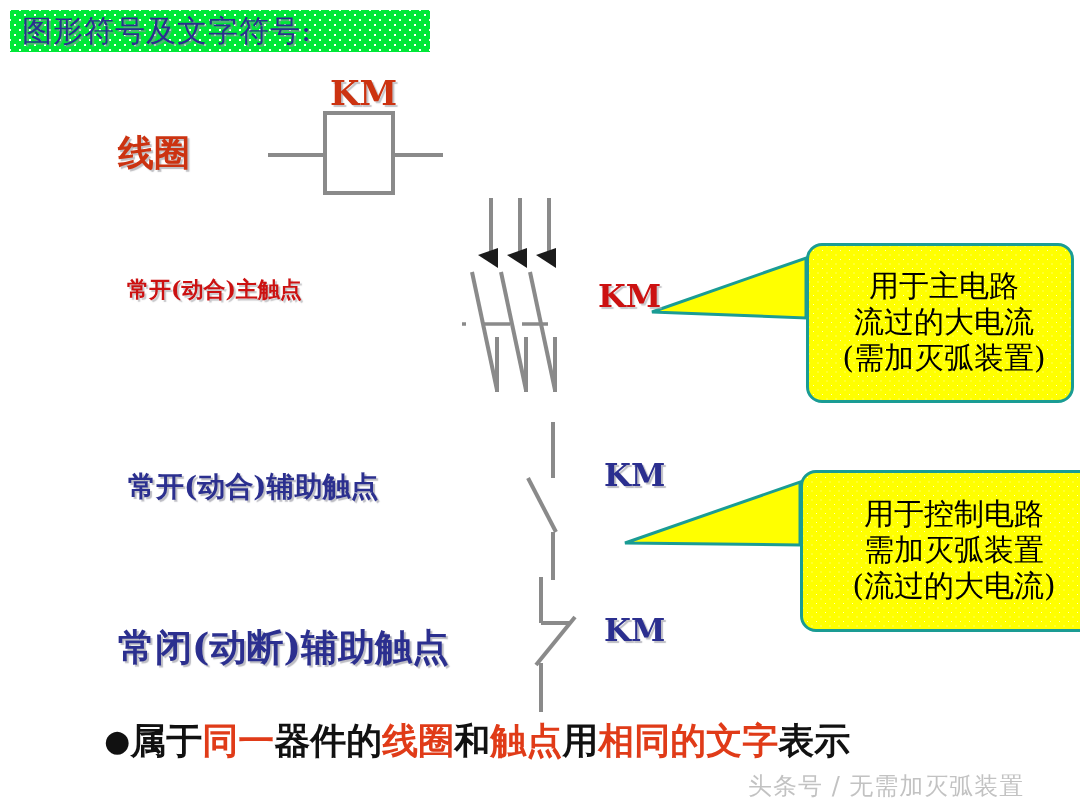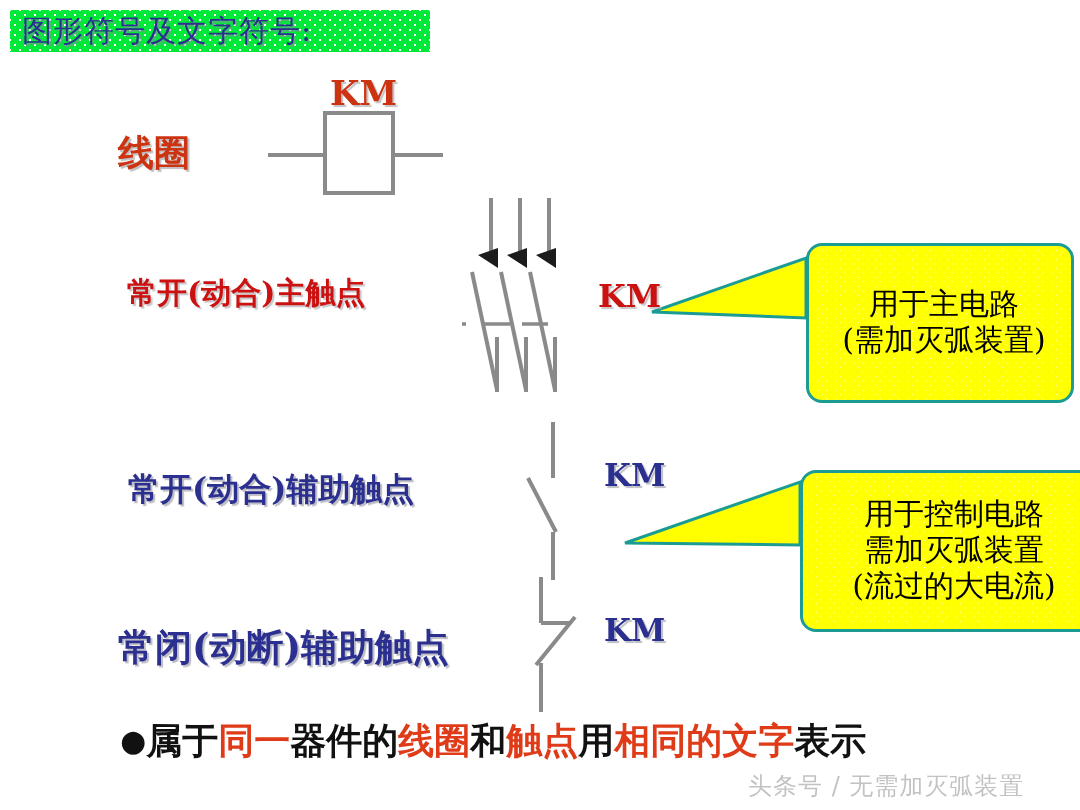--- a/index.html
+++ b/index.html
@@ -36,23 +36,23 @@
     position:absolute;white-space:nowrap;
     font-family:"DejaVu Serif","Liberation Serif",serif;
     font-weight:bold;line-height:1;
   }
   .lbl-red{color:#cc3311;text-shadow:2px 2px 1px rgba(170,170,175,.75);}
   .lbl-red2{color:#cc1111;text-shadow:2px 2px 1px rgba(175,175,180,.7);}
   .lbl-navy{color:#2b2f8f;text-shadow:2px 2px 1px rgba(165,165,175,.75);}
 
   #lbl-coil{left:118px;top:134px;font-size:36px;}
   #km-coil{left:330px;top:76px;font-size:34px;color:#cc3311;text-shadow:2px 2px 1px rgba(175,175,180,.75);}
-  #lbl-main{left:127px;top:278px;font-size:30px;}
+  #lbl-main{left:127px;top:278px;font-size:22px;}
   #km-main{left:598px;top:280px;font-size:32px;}
-  #lbl-auxno{left:128px;top:473px;font-size:32px;}
+  #lbl-auxno{left:128px;top:473px;font-size:28px;}
   #km-auxno{left:604px;top:460px;font-size:31px;}
   #lbl-auxnc{left:118px;top:629px;font-size:37px;}
   #km-auxnc{left:604px;top:615px;font-size:31px;}
 
   
   #draw{position:absolute;left:0;top:0;width:1080px;height:810px;}
 
   
   .callout{
     position:absolute;
@@ -71,21 +71,21 @@
   .callout-line{
     font-family:"DejaVu Serif","Liberation Serif",serif;
     font-size:30px;color:#000000;line-height:1.20;
     text-align:center;white-space:nowrap;
   }
   #callout-1{left:806px;top:243px;width:268px;height:160px;}
   #callout-2{left:800px;top:470px;width:300px;height:162px;}
 
   
   #bottom-line{
-    position:absolute;left:120px;top:722px;
+    position:absolute;left:104px;top:722px;
     font-family:"DejaVu Serif","Liberation Serif",serif;
     font-size:36px;font-weight:bold;line-height:1;
     white-space:nowrap;color:#111111;
   }
   #bottom-line .r{color:#e03b18;}
   #bottom-line .bullet{font-size:30px;vertical-align:2px;}
 
   
   #watermark{
     position:absolute;left:748px;top:770px;
@@ -164,20 +164,21 @@
   <div class="lbl lbl-red2" id="km-main">KM</div>
 
   <div class="lbl lbl-navy" id="lbl-auxno">常开(动合)辅助触点</div>
   <div class="lbl lbl-navy" id="km-auxno">KM</div>
 
   <div class="lbl lbl-navy" id="lbl-auxnc">常闭(动断)辅助触点</div>
   <div class="lbl lbl-navy" id="km-auxnc">KM</div>
 
   <div class="callout" id="callout-1">
     <div class="callout-line">用于主电路</div>
+    <div class="callout-line">流过的大电流</div>
     <div class="callout-line">(需加灭弧装置)</div>
   </div>
 
   <div class="callout" id="callout-2">
     <div class="callout-line">用于控制电路</div>
     <div class="callout-line">需加灭弧装置</div>
     <div class="callout-line">(流过的大电流)</div>
   </div>
 
   <div id="bottom-line">

